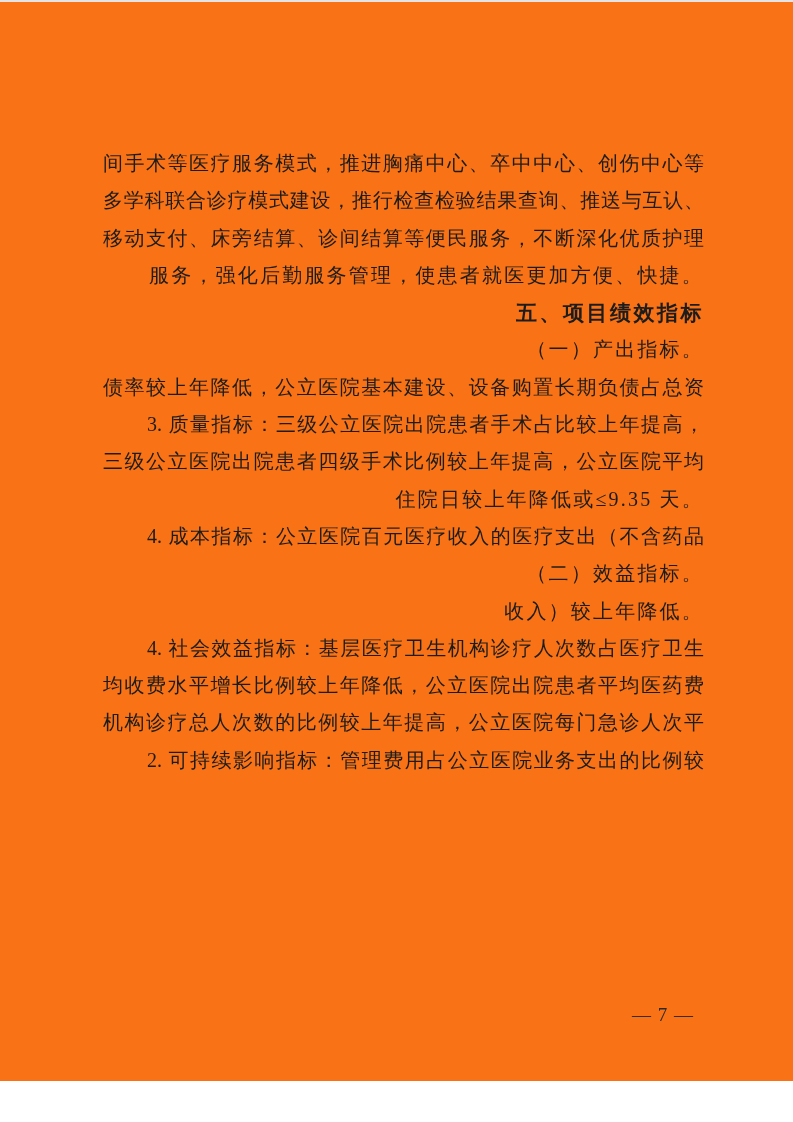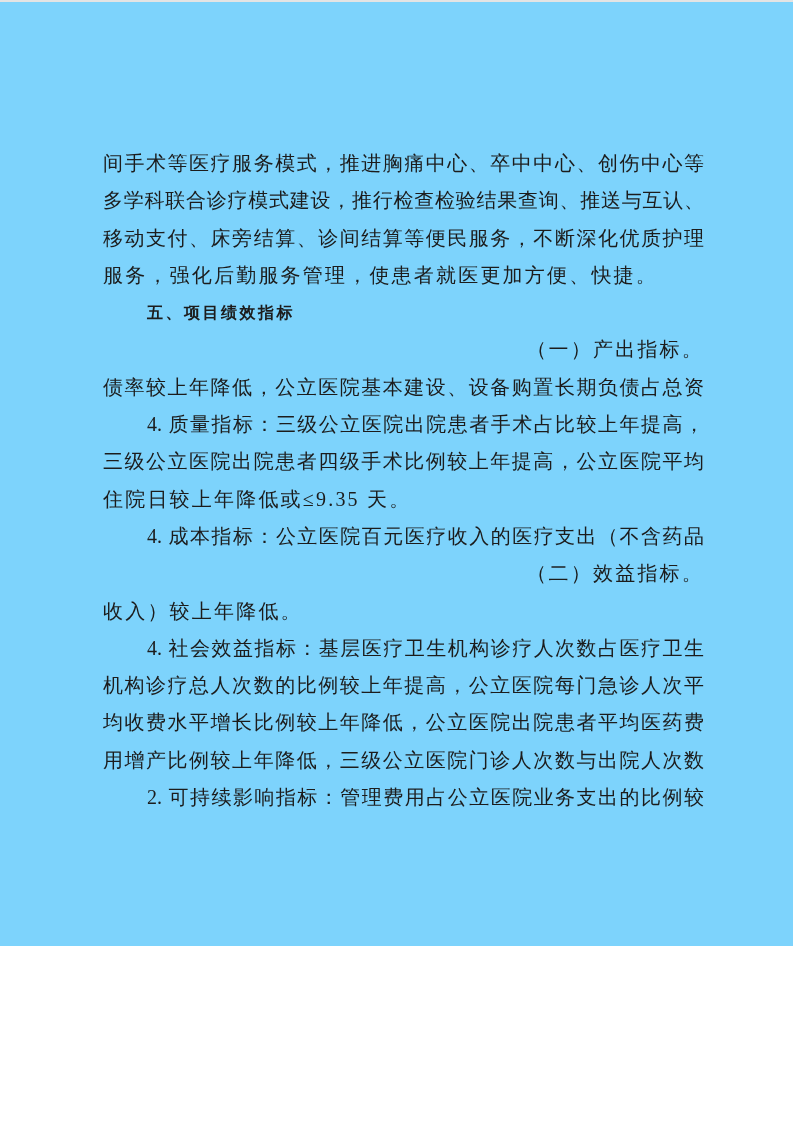--- a/index.html
+++ b/index.html
@@ -1,20 +1,20 @@
 <!DOCTYPE html>
 <html><head>
 <meta charset="utf-8">
 <style>
   html, body { margin: 0; padding: 0; background: #ffffff; }
   .page {
     position: relative;
     width: 793px;
-    height: 946px;
-    background: #7dd3fc;
+    height: 1081px;
+    background: #f97316;
     overflow: hidden;
     font-family: "Liberation Serif", "DejaVu Serif", serif;
     color: #1c1c1c;
   }
   .top-edge {
     position: absolute;
     top: 0; left: 0; right: 0;
     height: 2px;
     background: #e4e4e4;
   }
@@ -31,33 +31,33 @@
     white-space: normal;
     overflow: hidden;
   }
   
   .j {
     text-align: justify;
     text-align-last: justify;
   }
   
   .left {
-    text-align: left;
+    text-align: right;
     letter-spacing: 2.2px;
   }
   
   .ind { padding-left: 44px; }
   
   .heading {
     font-family: "Liberation Sans", "DejaVu Sans", sans-serif;
     font-weight: 700;
-    font-size: 16px;
+    font-size: 21px;
     letter-spacing: 2.5px;
     padding-left: 44px;
-    text-align: left;
+    text-align: right;
   }
   
   .sub {
     letter-spacing: 2.2px;
     padding-left: 44px;
     text-align: right;
   }
   .page-number {
     position: absolute;
     top: 1000px;
@@ -78,27 +78,26 @@
   <div class="top-edge"></div>
 
   <div class="text-block">
     <div class="ln j">间手术等医疗服务模式，推进胸痛中心、卒中中心、创伤中心等</div>
     <div class="ln j">多学科联合诊疗模式建设，推行检查检验结果查询、推送与互认、</div>
     <div class="ln j">移动支付、床旁结算、诊间结算等便民服务，不断深化优质护理</div>
     <div class="ln left">服务，强化后勤服务管理，使患者就医更加方便、快捷。</div>
     <div class="ln heading">五、项目绩效指标</div>
     <div class="ln sub">（一）产出指标。</div>
     <div class="ln j">债率较上年降低，公立医院基本建设、设备购置长期负债占总资</div>
-    <div class="ln j ind">4. 质量指标：三级公立医院出院患者手术占比较上年提高，</div>
+    <div class="ln j ind">3. 质量指标：三级公立医院出院患者手术占比较上年提高，</div>
     <div class="ln j">三级公立医院出院患者四级手术比例较上年提高，公立医院平均</div>
     <div class="ln left">住院日较上年降低或≤9.35 天。</div>
     <div class="ln j ind">4. 成本指标：公立医院百元医疗收入的医疗支出（不含药品</div>
     <div class="ln sub">（二）效益指标。</div>
     <div class="ln left">收入）较上年降低。</div>
     <div class="ln j ind">4. 社会效益指标：基层医疗卫生机构诊疗人次数占医疗卫生</div>
+    <div class="ln j">均收费水平增长比例较上年降低，公立医院出院患者平均医药费</div>
     <div class="ln j">机构诊疗总人次数的比例较上年提高，公立医院每门急诊人次平</div>
-    <div class="ln j">均收费水平增长比例较上年降低，公立医院出院患者平均医药费</div>
-    <div class="ln j">用增产比例较上年降低，三级公立医院门诊人次数与出院人次数</div>
     <div class="ln j ind">2. 可持续影响指标：管理费用占公立医院业务支出的比例较</div>
   </div>
 
   <div class="page-number">— 7 —</div>
 </div>
 
 </body></html>

